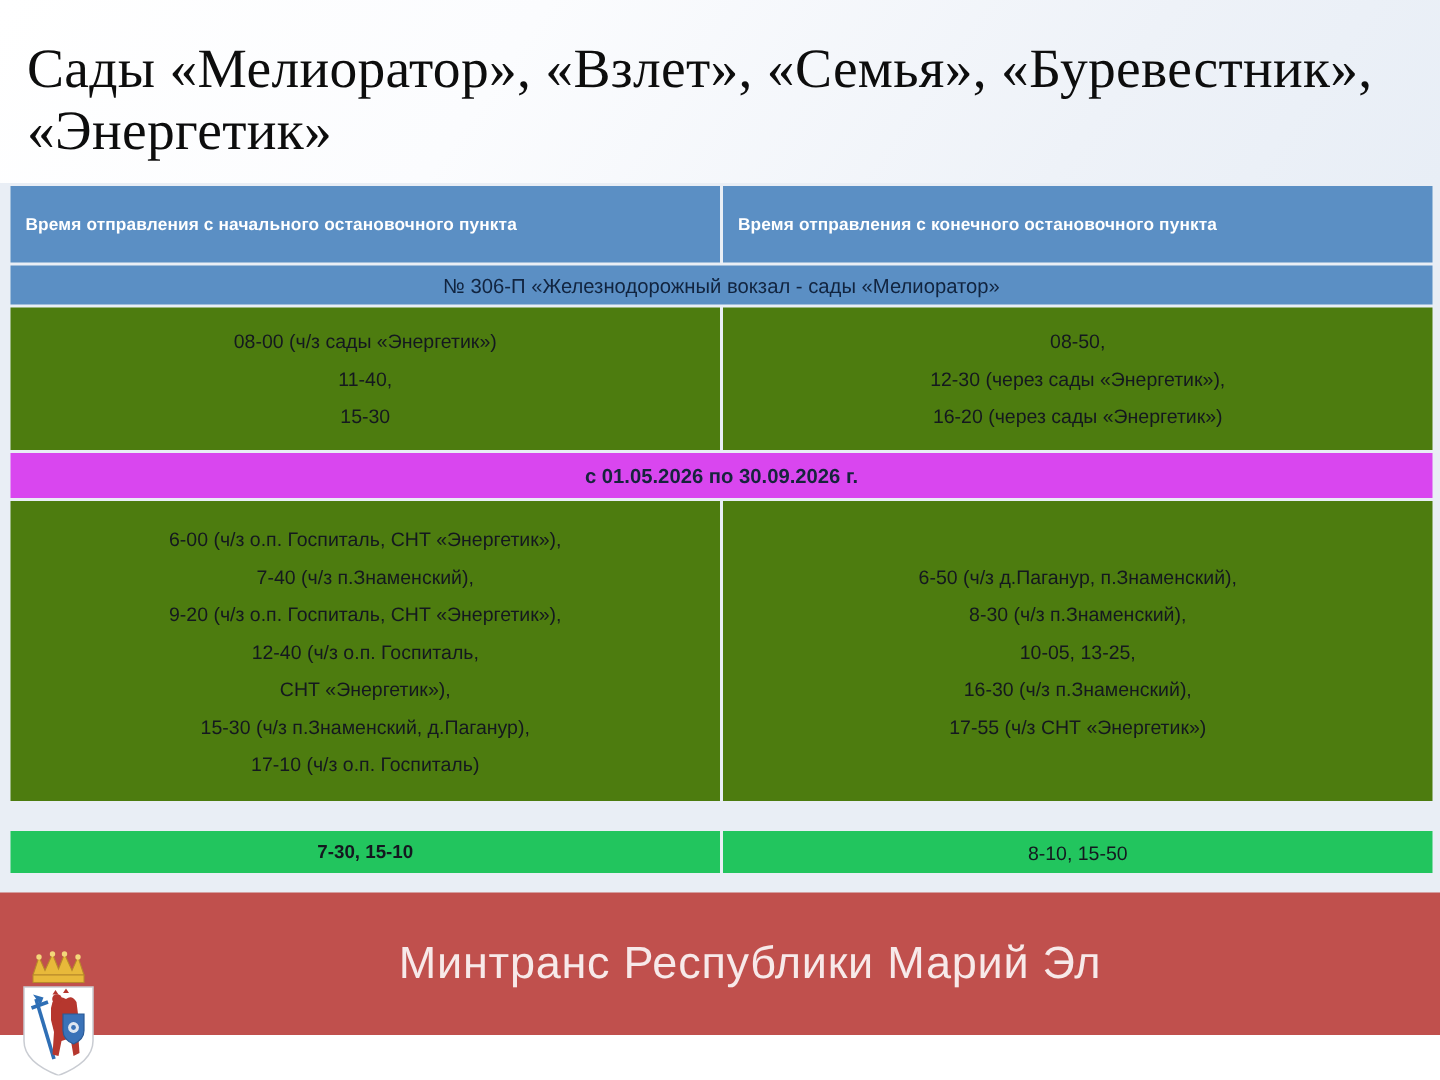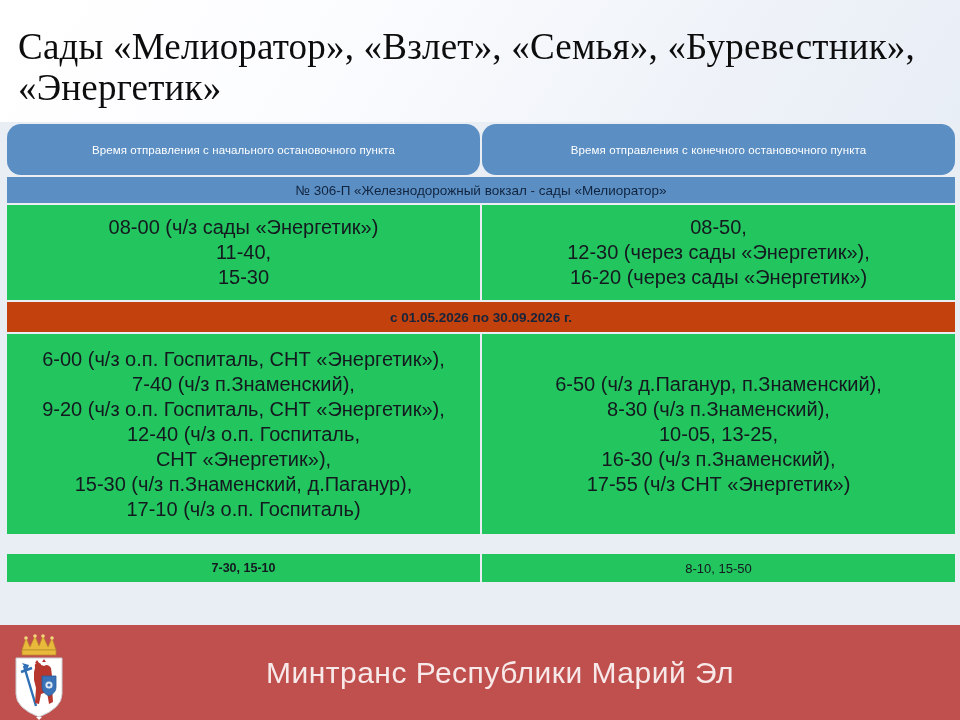--- a/index.html
+++ b/index.html
@@ -48,56 +48,54 @@
   .tbl td { vertical-align:middle; }
 
   .col-a { width:473px; }
   .col-b { width:473px; }
 
   
   .hdr {
     background:#5b8fc4;
     color:#ffffff;
     font-size:11.5px;
-    font-weight:normal;
-    text-align:center;
+    font-weight:bold;
     height:51px;
     padding:4px 10px;
     letter-spacing:.1px;
-    border-radius:14px;
   }
 
   
   .band-blue {
     background:#5b8fc4;
     color:#14213d;
     font-size:13.5px;
     font-weight:normal;
     text-align:center;
     height:26px;
     padding:3px 8px;
   }
   .band-blue.dark-txt { color:#11243f; }
 
   
   .band-light {
-    background:#c2410c;
+    background:#d946ef;
     color:#16243c;
     font-size:13.5px;
     font-weight:bold;
     text-align:center;
     height:30px;
     padding:4px 8px;
   }
 
   
   .cell {
-    background:#22c55e;
+    background:#4d7c0f;
     color:#14181f;
-    font-size:20px;
+    font-size:13px;
     line-height:25px;
     text-align:center;
     padding:10px 12px;
   }
   .cell.tall { height:200px; }
   .cell.short { height:80px; }
 
   .cell-times {
     background:#22c55e;
     color:#14181f;
@@ -109,21 +107,21 @@
   .cell-times.bold { font-weight:bold; font-size:12.5px; }
   .gap-row td {
     background:#e9eef5;
     height:16px;
     padding:0;
   }
 
   
   .footer {
     position:absolute;
-    left:0; top:625px;
+    left:0; top:595px;
     width:960px; height:95px;
     background:#c0504d;
   }
   .footer-title {
     position:absolute;
     left:150px; top:0;
     width:700px; height:95px;
     display:flex; align-items:center; justify-content:center;
     color:#f7e9e9;
     font-size:30px;

